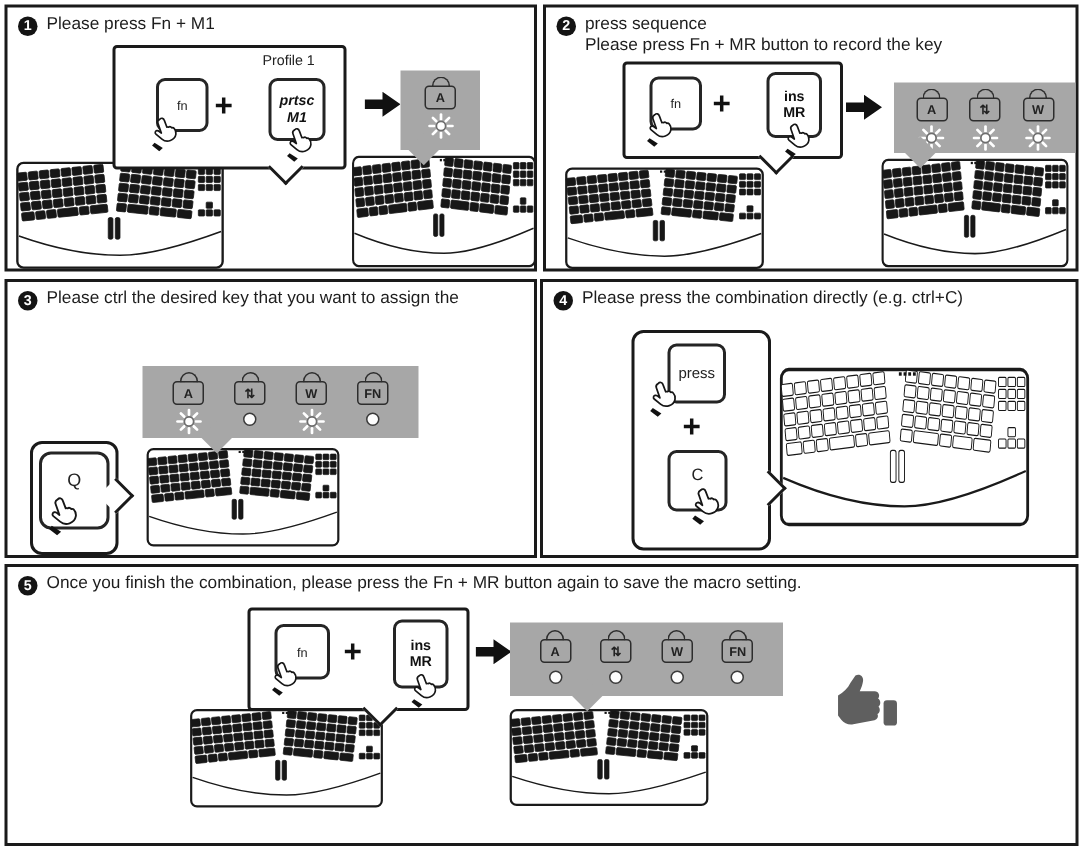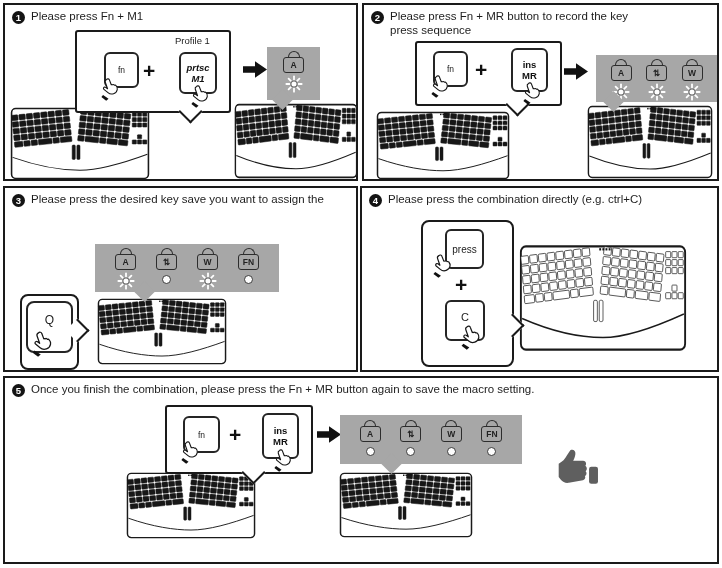--- a/index.html
+++ b/index.html
@@ -244,22 +244,22 @@
       </svg>
     <svg class="kbwrap kb-dark" style="left:229px;top:98px;" width="124" height="76" viewBox="0 0 268 142" preserveAspectRatio="none">
         <use href="#sym-kb"></use>
       </svg>
   </section>
 
   <section class="panel" id="panel2">
     <div class="hdr">
       <span class="stepnum">2</span>
       <div>
+        <div class="ttl">press sequence</div>
         <div class="ttl">Please press Fn + MR button to record the key</div>
-        <div class="ttl">press sequence</div>
       </div>
     </div>
 
     <div class="callout" style="left:51px;top:36px;width:143px;height:61px;">
       <div class="key key-fn" style="left:16px;top:8px;width:31px;height:32px;">
         <span class="k1">fn</span>
       </div>
       <span class="plus" style="left:58px;top:16px;">+</span>
       <div class="key" style="left:94px;top:5px;width:33px;height:40px;">
         <span class="kb2line">ins</span>
@@ -317,21 +317,21 @@
       </svg>
     <svg class="kbwrap kb-dark" style="left:223px;top:100px;" width="126" height="74" viewBox="0 0 268 142" preserveAspectRatio="none">
         <use href="#sym-kb"></use>
       </svg>
   </section>
 
   <section class="panel" id="panel3">
     <div class="hdr">
       <span class="stepnum">3</span>
       <div>
-        <div class="ttl">Please press the desired key save you want to assign the</div>
+        <div class="ttl">Please ctrl the desired key that you want to assign the</div>
       </div>
     </div>
 
     <div class="graybox" style="left:90px;top:56px;width:184px;height:48px;display:flex;justify-content:space-evenly;padding-top:4px;box-sizing:border-box;">
       <div class="ind state-lit">
         <span class="lockb">
             <span class="shackle"></span>
             <span class="lockbody">A</span>
           </span>
         <svg class="lamp" width="18" height="18">

